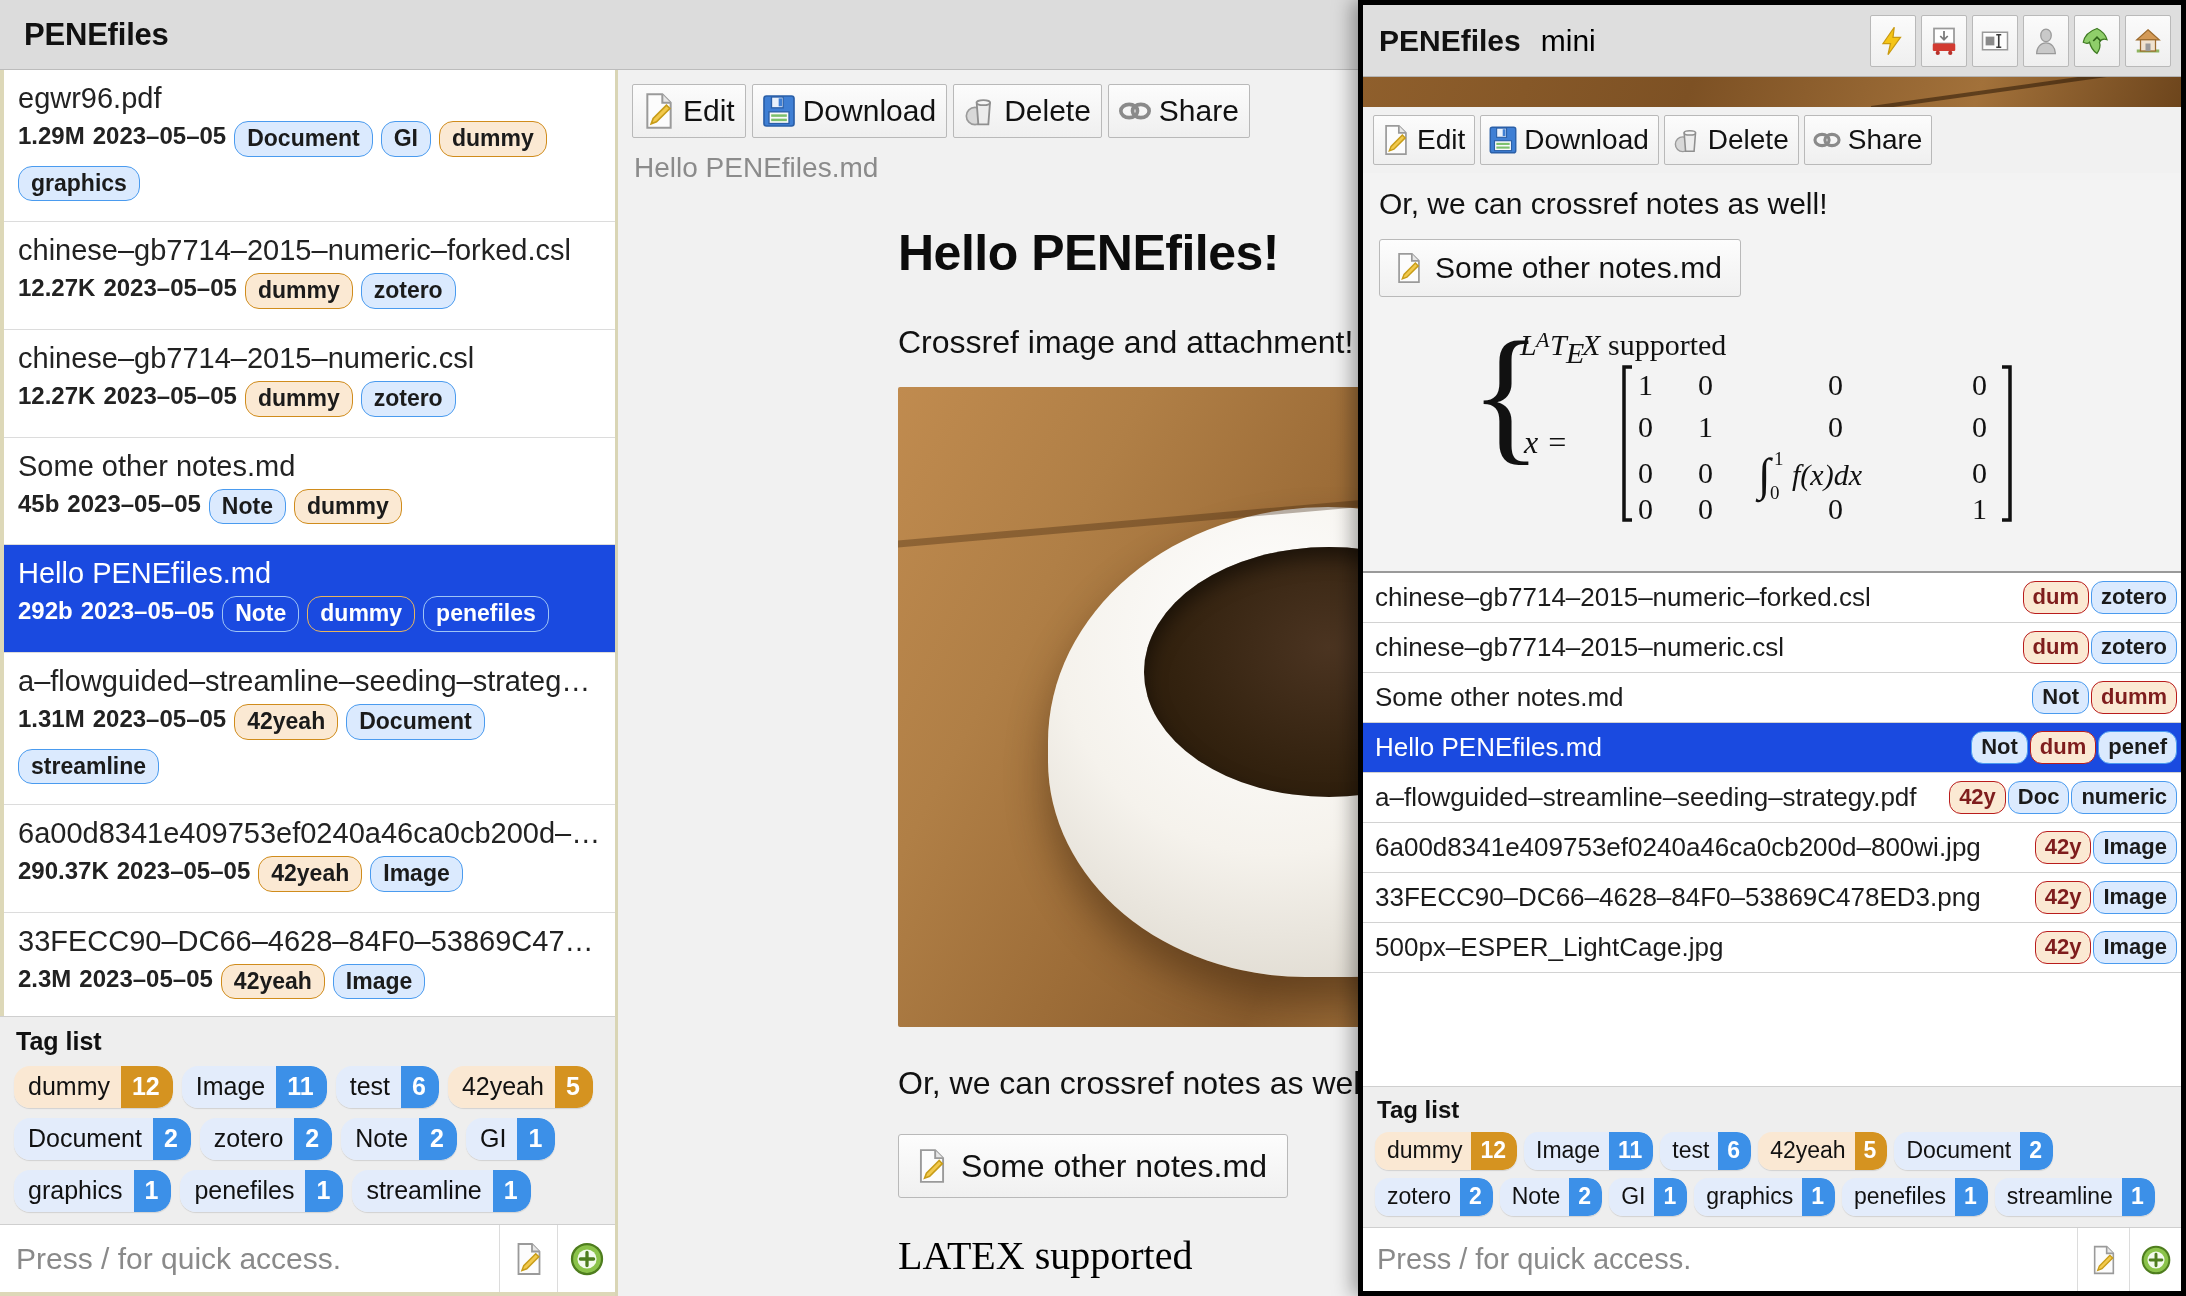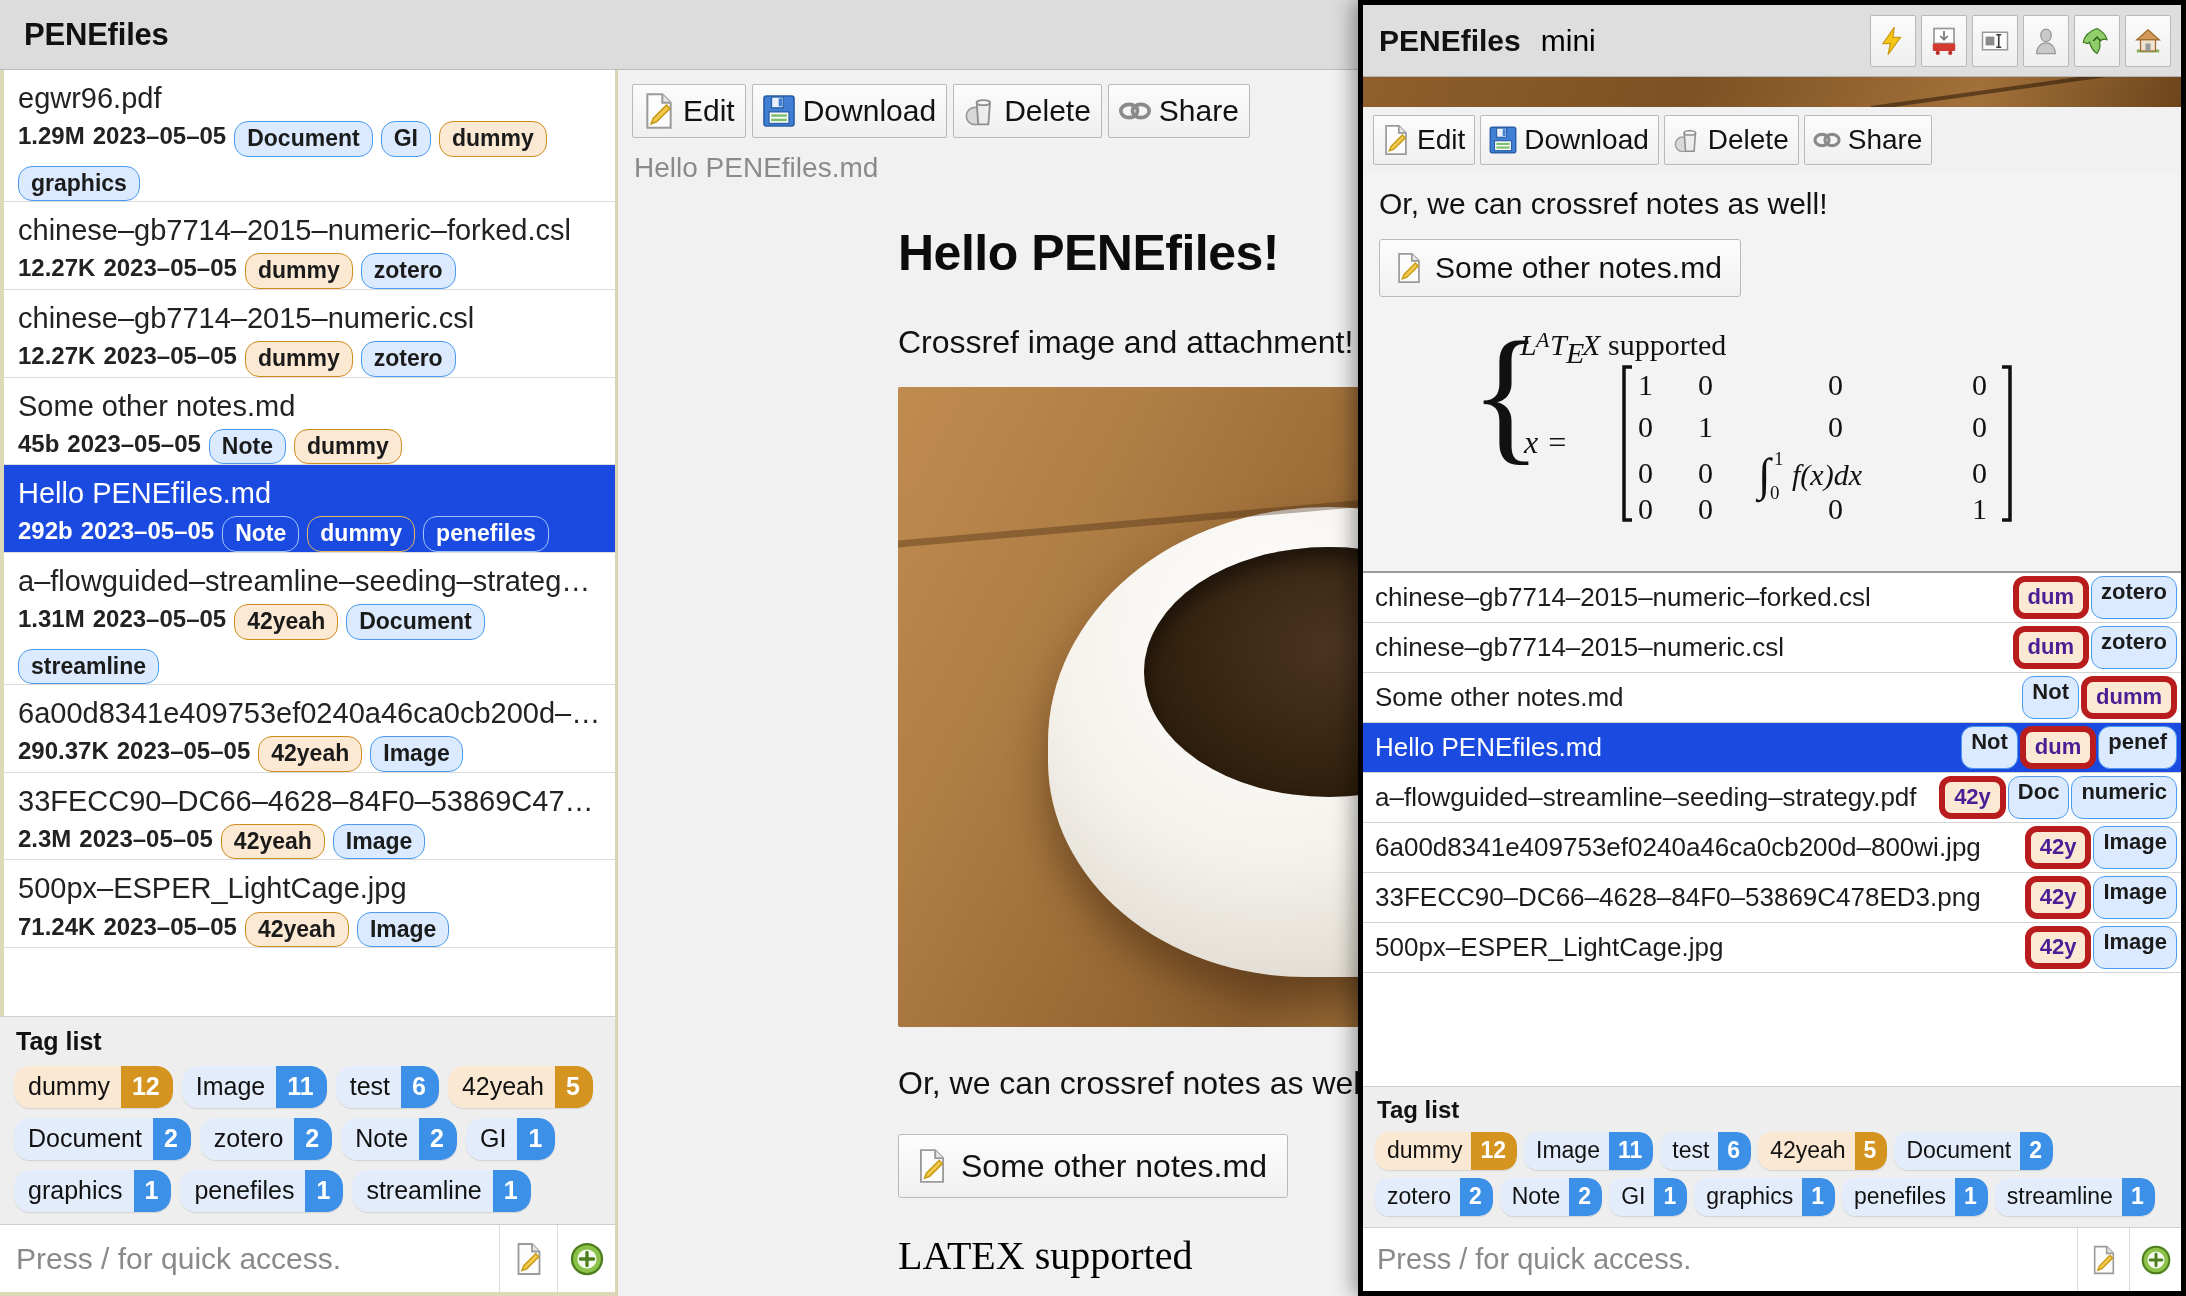--- a/index.html
+++ b/index.html
@@ -55,21 +55,21 @@
     background: #ffffff;
     border-right: 3px solid #d9d5b5;
     min-height: 0;
   }
   .filelist {
     flex: 1 1 auto; overflow: hidden;
     background: #fff;
     border-left: 4px solid #ddd8b8;
   }
   .frow {
-    padding: 10px 14px 0 14px;
+    padding: 10px 14px 20px 14px;
     border-bottom: 1px solid #dcdcdc;
     line-height: 1.25;
   }
   .frow.sel { background: #1a4ae0; }
   .fname {
     font-size: 29px; color: #222; white-space: nowrap;
     overflow: hidden; text-overflow: ellipsis; display: block;
     margin-bottom: 5px;
   }
   .frow.sel .fname { color: #fff; }
@@ -265,21 +265,21 @@
     flex:1 1 auto; min-width:0; font-size:26px; color:#1b1b1b;
     white-space:nowrap; overflow:hidden; text-overflow: clip;
   }
   .mrow.sel .mname { color:#fff; }
   .mtags { display:flex; gap:2px; flex: 0 0 auto; max-width: 250px; overflow:hidden; }
   .mtag {
     font-size:22px; font-weight:bold; padding:2px 9px 3px 9px;
     border-radius:12px; white-space:nowrap; line-height:1.2;
   }
   .mtag.blue  { background:#dbeafe; border:1px solid #4a9bef; color:#1b1b1b; }
-  .mtag.amber { background:#fbe9d3; border:6px solid #b91c1c; color:#4c1d95; }
+  .mtag.amber { background:#fbe9d3; border:1px solid #b91c1c; color:#7f1d1d; }
 
   .mini-taglist { flex:0 0 auto; background:#eeeeee; border-top:1px solid #cfcfcf; padding:9px 12px 11px 12px; }
   .mini-taglist-title { font-size:24px; font-weight:bold; color:#111; margin:0 0 8px 2px; }
   .mini-chips { display:flex; flex-wrap:wrap; gap:7px; row-gap:8px; }
   .mchip { display:inline-flex; border-radius:14px; overflow:hidden; font-size:23px; line-height:1;
            box-shadow:0 1px 1px rgba(0,0,0,.12); }
   .mchip .nm { padding:7px 9px 8px 12px; color:#111; }
   .mchip .ct { padding:7px 11px 8px 9px; color:#fff; font-weight:bold; border-radius:0 14px 14px 0; }
   .mchip.blue .nm  { background:#e3ecfb; } .mchip.blue .ct  { background:#3c90e8; }
   .mchip.amber .nm { background:#fae8d3; } .mchip.amber .ct { background:#d59320; }

